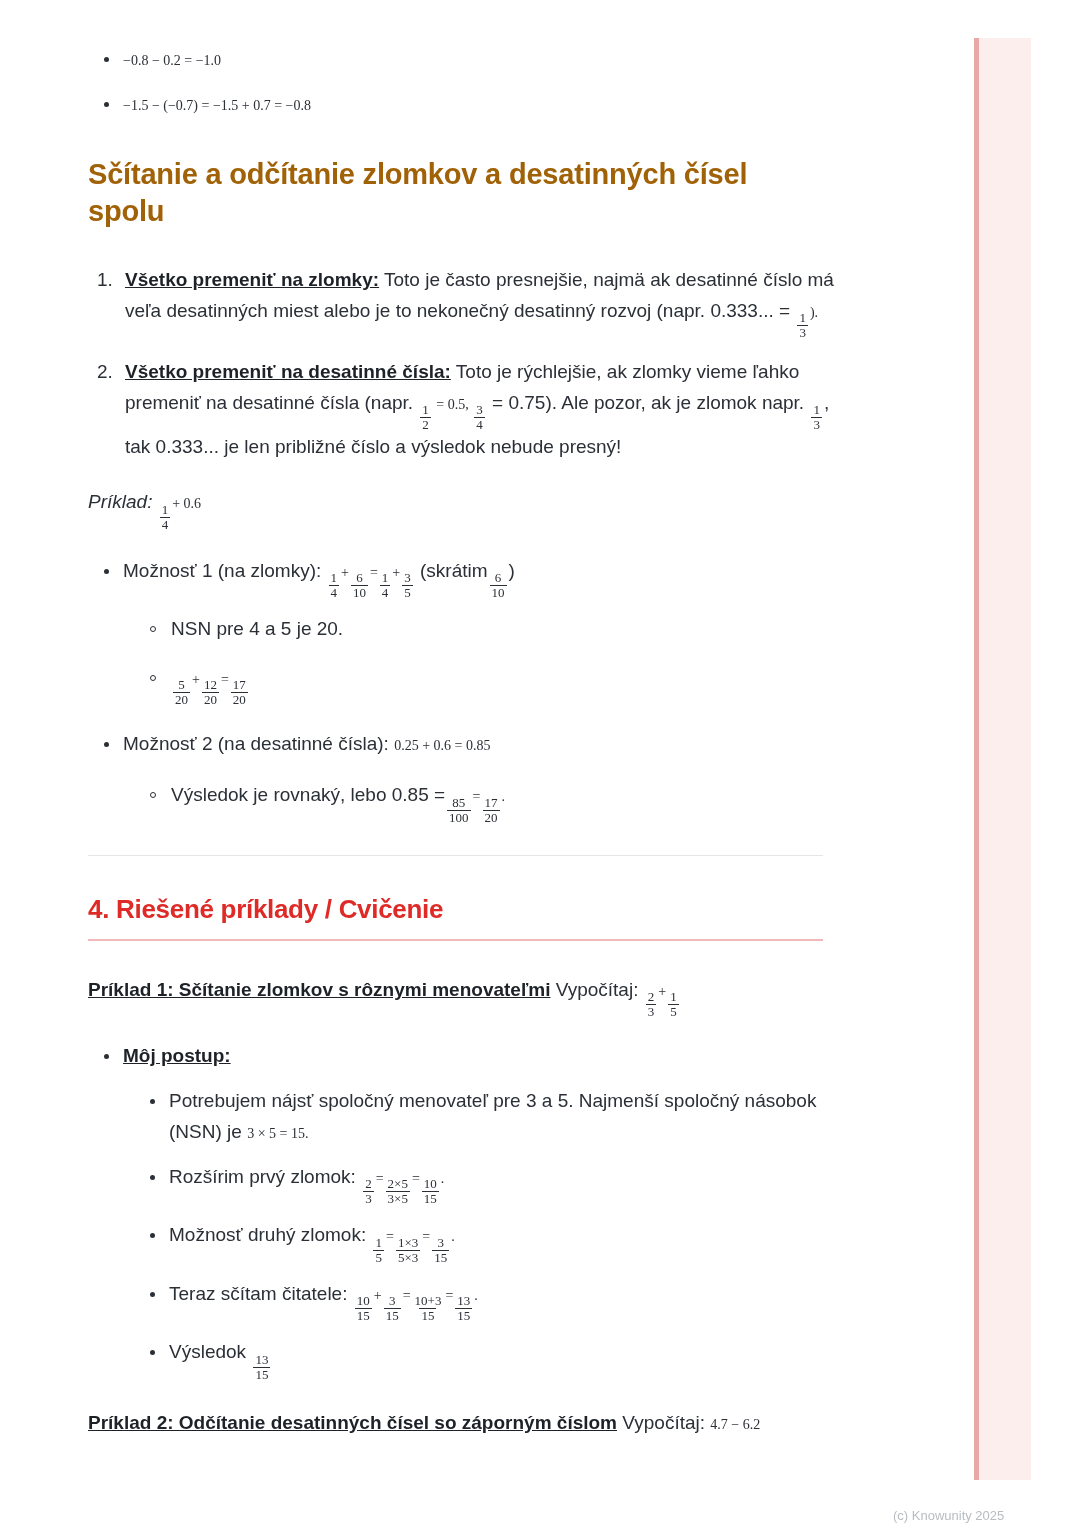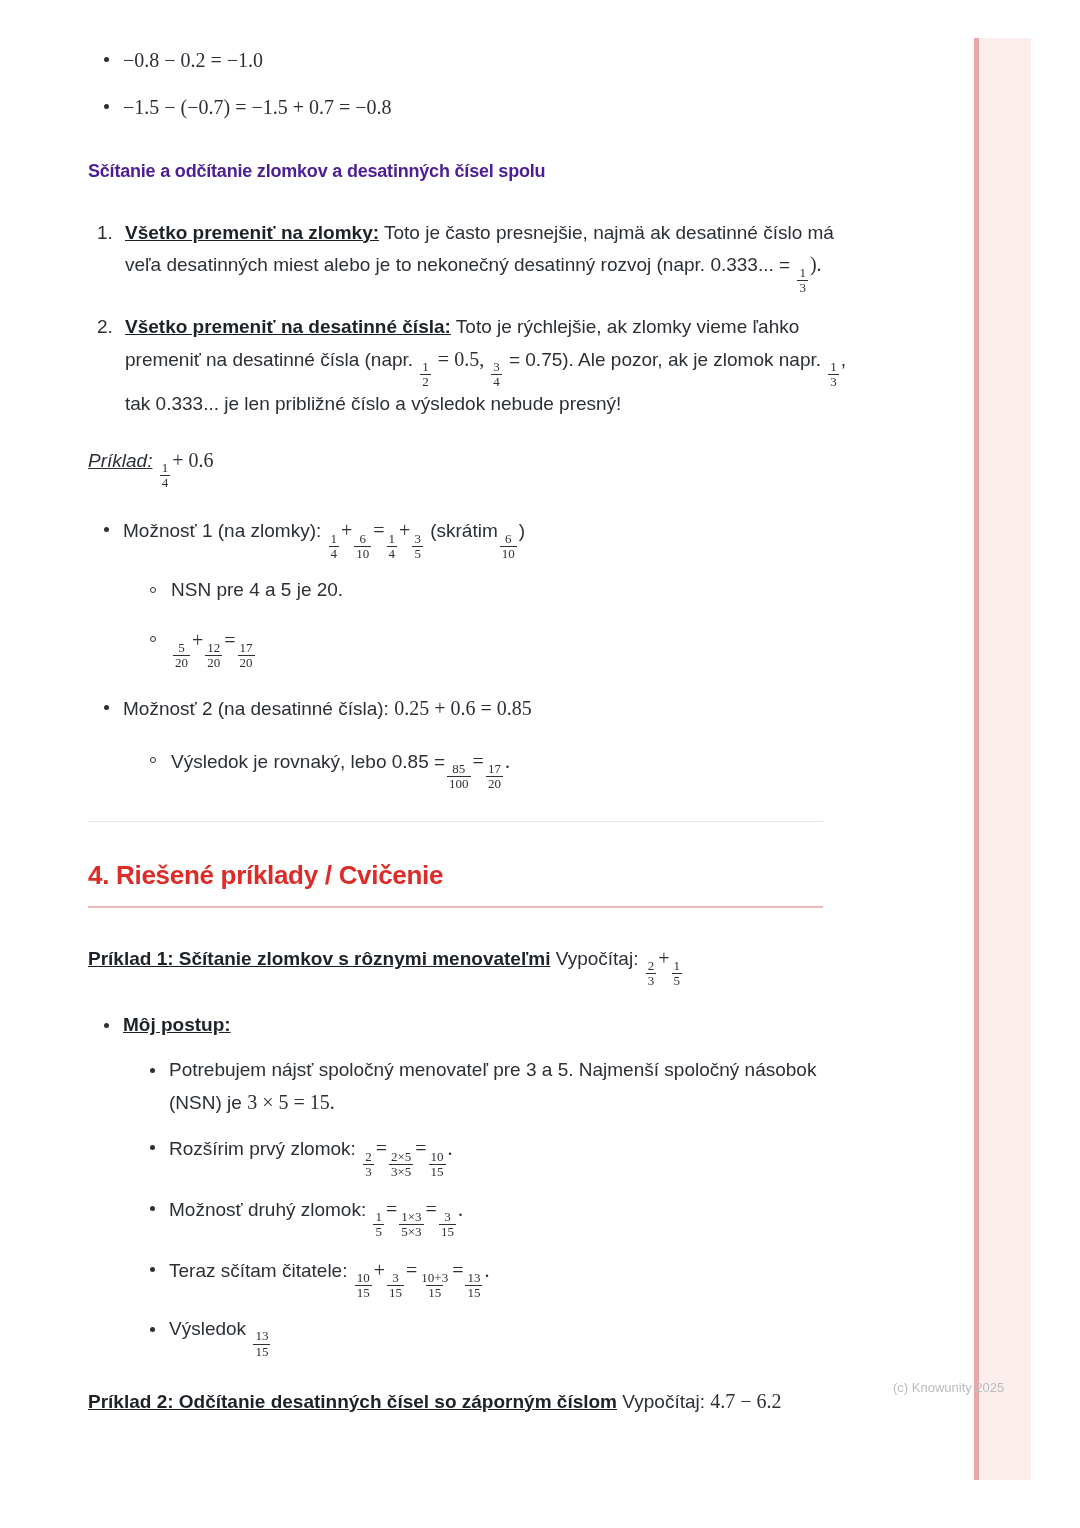--- a/index.html
+++ b/index.html
@@ -48,24 +48,24 @@
 
   h2.section-title {
     font-size: 26px;
     line-height: 1.2;
     font-weight: bold;
     color: #de2b27;
     margin: 0 0 14px 0;
     letter-spacing: -0.3px;
   }
   h3.sub-title {
-    font-size: 18px;
+    font-size: 29px;
     line-height: 1.28;
     font-weight: bold;
-    color: #4c1d95;
+    color: #a16207;
     margin: 0 0 35px 0;
     max-width: 700px;
     letter-spacing: -0.2px;
   }
 
   .rule-light {
     border: 0;
     border-top: 1px solid #e6e6e6;
     margin: 30px 0 38px 0;
     width: 735px;
@@ -151,47 +151,47 @@
     counter-increment: item;
     content: counter(item) ".";
     position: absolute;
     left: 9px;
     top: 0;
     font-size: 19px;
     color: #2b2f36;
   }
 
   b, strong { font-weight: bold; color: #1d2228; text-decoration: underline; }
-  .em { font-style: italic; text-decoration: underline; }
+  .em { font-style: italic; }
 
   
   .math {
     font-family: "Liberation Serif", serif;
-    font-size: 20px;
+    font-size: 14px;
     white-space: nowrap;
   }
   .frac {
     display: inline-flex;
     flex-direction: column;
     align-items: center;
     justify-content: center;
     vertical-align: -0.42em;
     font-family: "Liberation Serif", serif;
     font-size: 13px;
     line-height: 1.08;
     margin: 0 2px;
   }
   .frac > .num { padding: 0 2px; }
   .frac > .den { padding: 0 2px; border-top: 1px solid #2b2f36; }
 
   
   .footer-credit {
     position: absolute;
     left: 893px;
-    top: 1380px;
+    top: 1508px;
     font-size: 13px;
     color: #b9bcc0;
     white-space: nowrap;
   }
 </style>
 </head>
 <body>
 
 <div class="page-stripe"></div>
 

